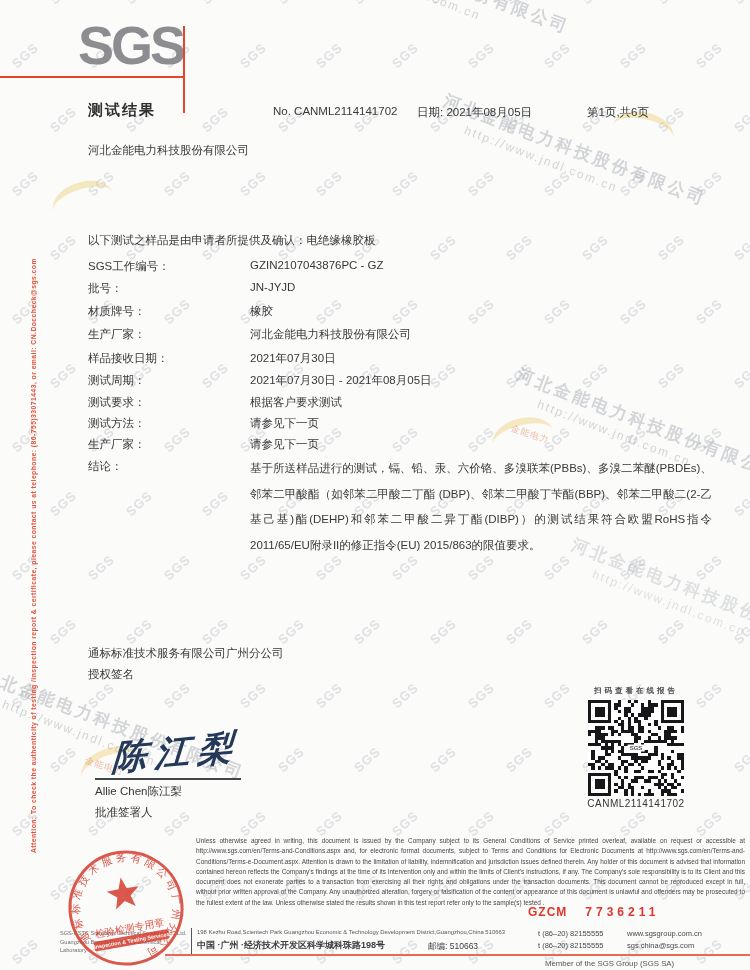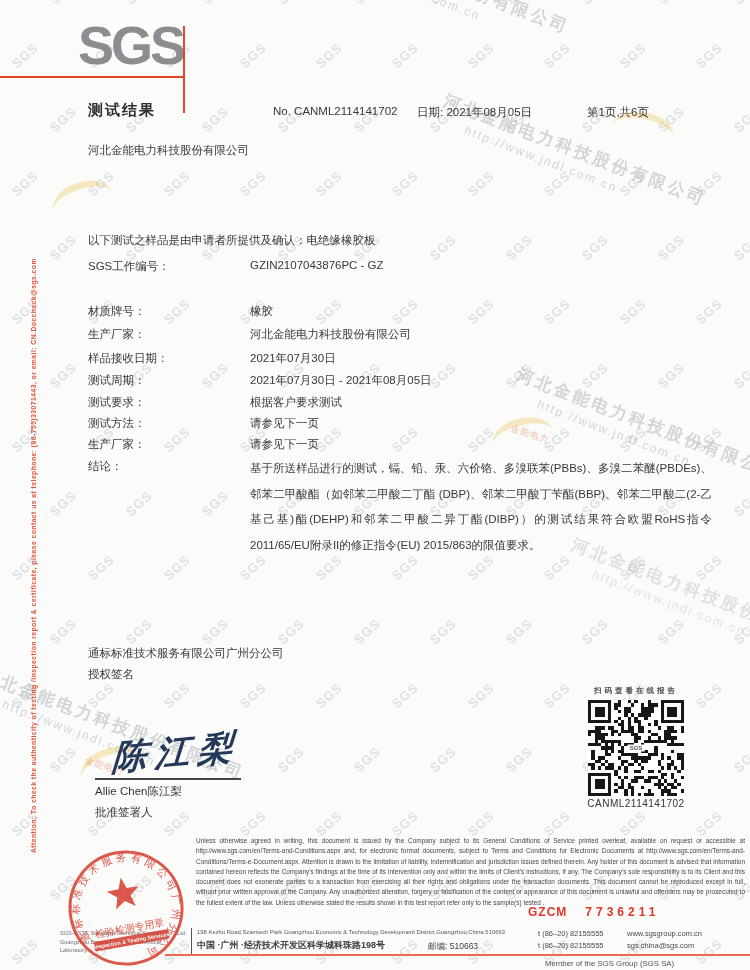--- a/index.html
+++ b/index.html
@@ -278,20 +278,21 @@
   <div class="doc-title">测试结果</div>
   <div class="report-no">No. CANML2114141702</div>
   <div class="date-line">日期: 2021年08月05日</div>
   <div class="page-line">第1页,共6页</div>
 
   <div class="applicant-name">河北金能电力科技股份有限公司</div>
 
   <div class="sample-intro">以下测试之样品是由申请者所提供及确认：电绝缘橡胶板</div>
 
   <div class="frow" style="top:259px;"><span class="flabel">SGS工作编号：</span><span class="fvalue">GZIN2107043876PC - GZ</span></div>
+  <div class="frow" style="top:281px;"><span class="flabel">批号：</span><span class="fvalue">JN-JYJD</span></div>
   <div class="frow" style="top:304px;"><span class="flabel">材质牌号：</span><span class="fvalue">橡胶</span></div>
   <div class="frow" style="top:327px;"><span class="flabel">生产厂家：</span><span class="fvalue">河北金能电力科技股份有限公司</span></div>
   <div class="frow" style="top:351px;"><span class="flabel">样品接收日期：</span><span class="fvalue">2021年07月30日</span></div>
   <div class="frow" style="top:373px;"><span class="flabel">测试周期：</span><span class="fvalue">2021年07月30日 - 2021年08月05日</span></div>
   <div class="frow" style="top:395px;"><span class="flabel">测试要求：</span><span class="fvalue">根据客户要求测试</span></div>
   <div class="frow" style="top:416px;"><span class="flabel">测试方法：</span><span class="fvalue">请参见下一页</span></div>
   <div class="frow" style="top:437px;"><span class="flabel">生产厂家：</span><span class="fvalue">请参见下一页</span></div>
 
   <div class="c-label">结论：</div>
   <div class="c-text">基于所送样品进行的测试，镉、铅、汞、六价铬、多溴联苯(PBBs)、多溴二苯醚(PBDEs)、邻苯二甲酸酯（如邻苯二甲酸二丁酯 (DBP)、邻苯二甲酸丁苄酯(BBP)、邻苯二甲酸二(2-乙基己基)酯(DEHP)和邻苯二甲酸二异丁酯(DIBP)）的测试结果符合欧盟RoHS指令2011/65/EU附录II的修正指令(EU) 2015/863的限值要求。</div>

